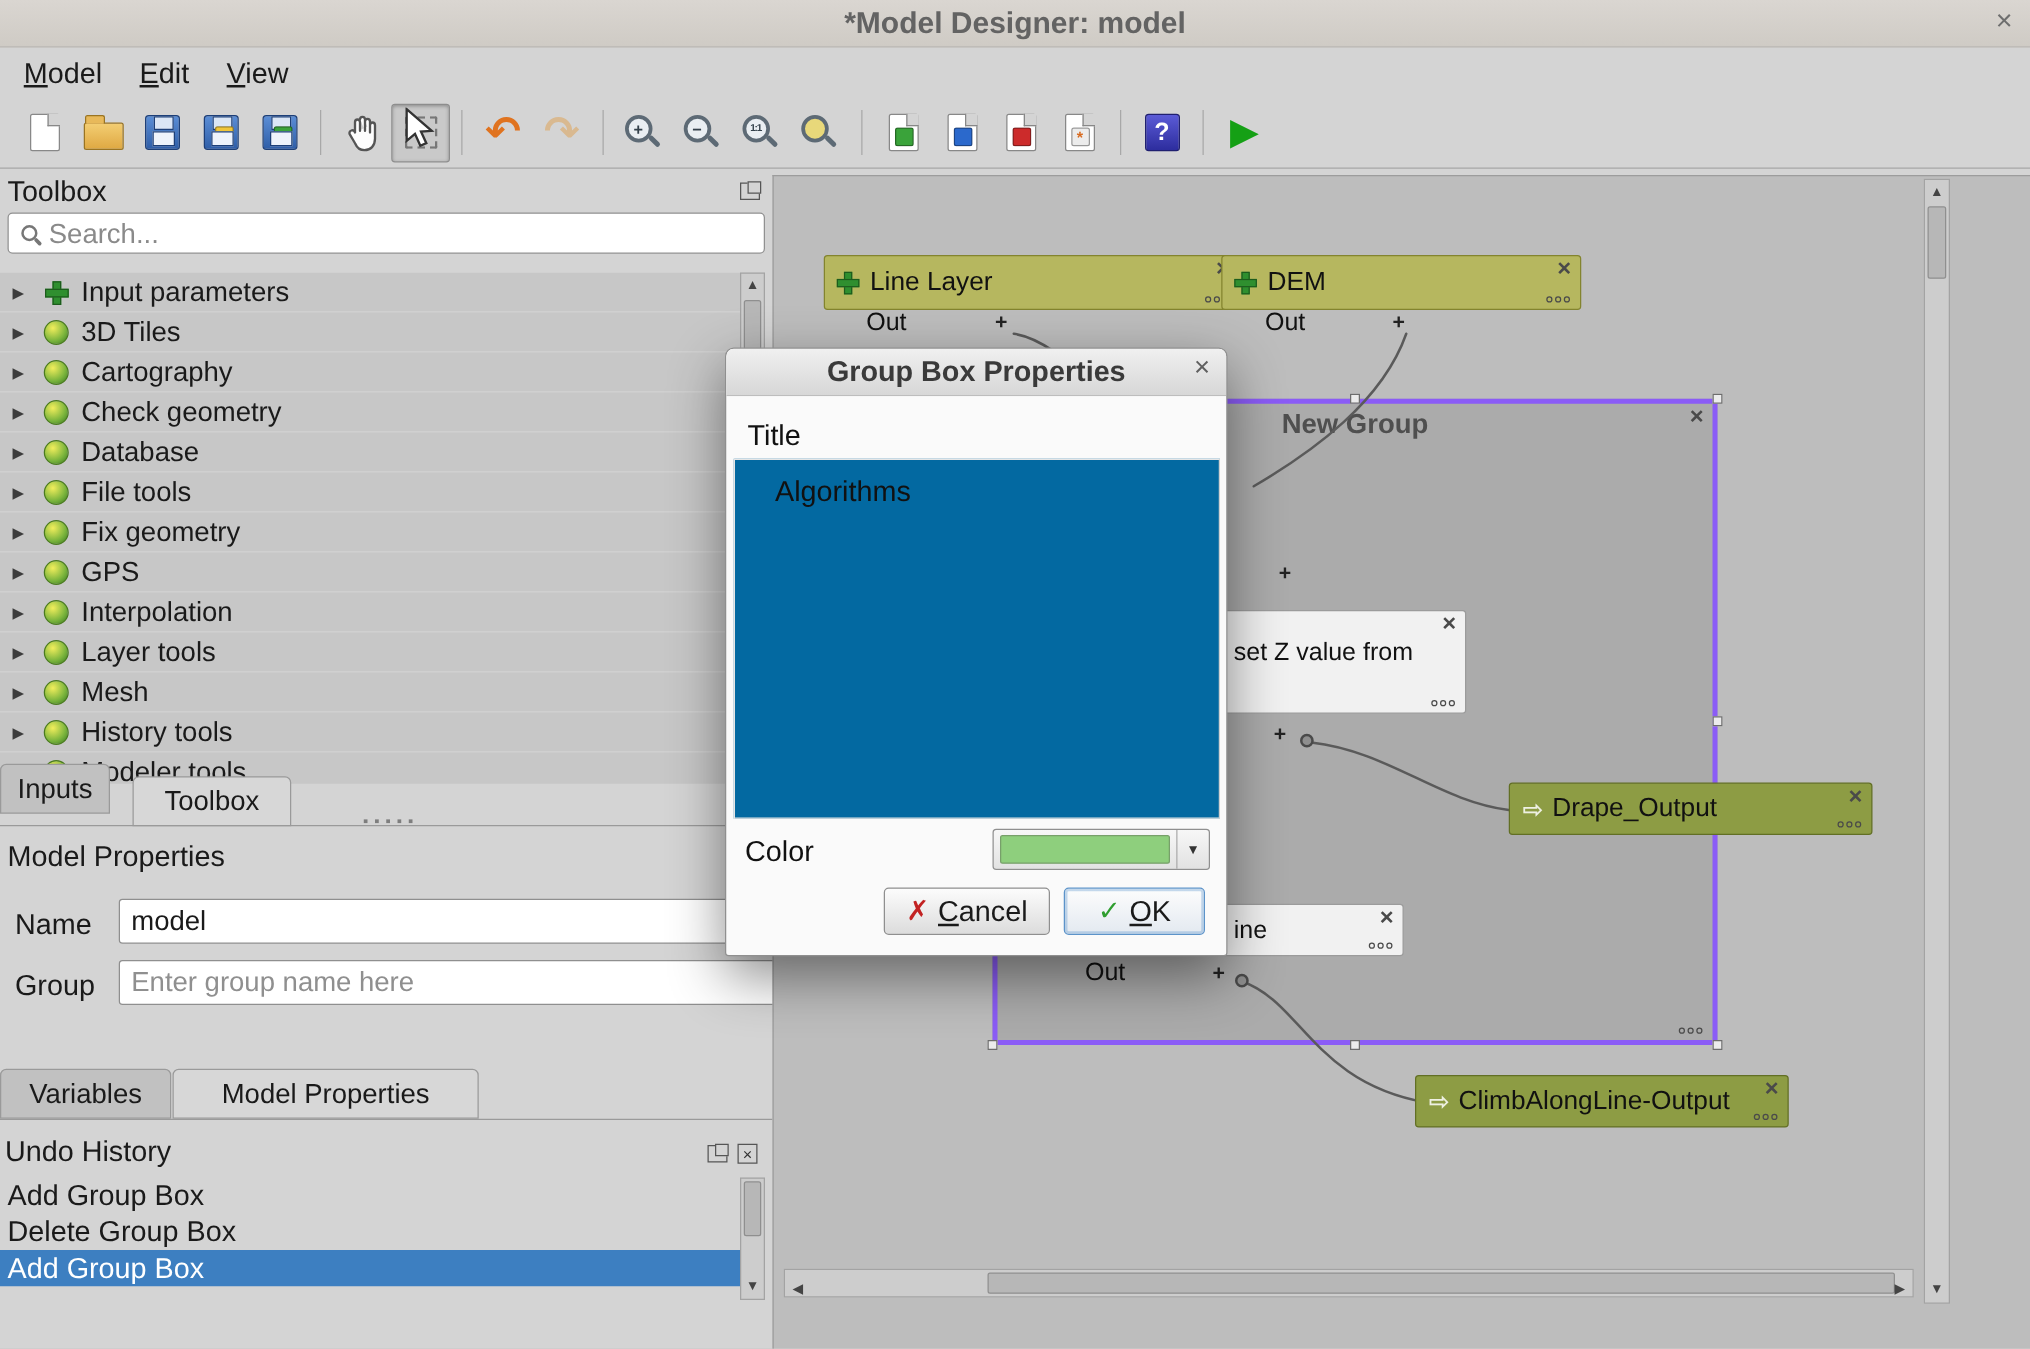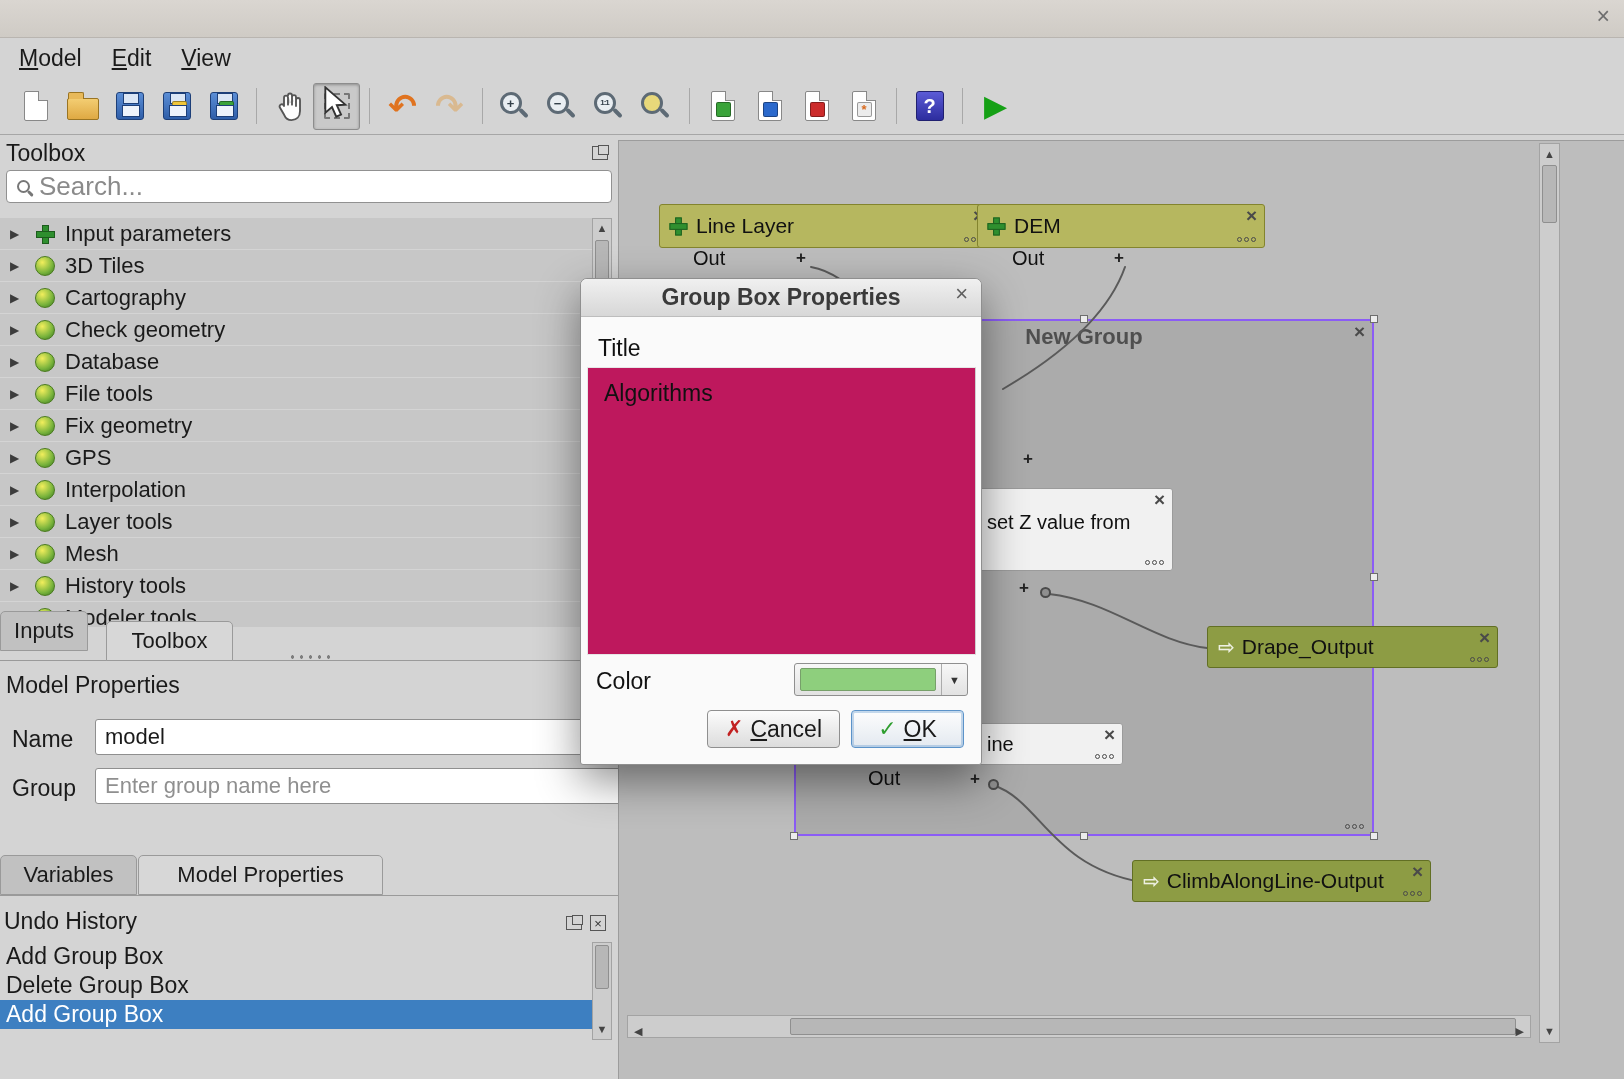--- a/index.html
+++ b/index.html
@@ -38,21 +38,21 @@
   .i-mag .sym.small{font-size:8px;letter-spacing:-1px}
   .mouse-cursor{position:absolute;z-index:60}
 
   
   .left-panel{position:absolute;left:0;top:140px;width:618px;height:939px}
   .panel-title{position:absolute;font-size:23px;color:#1a1a1a}
   .float-icon{position:absolute;width:16px;height:14px;border:1px solid #555}
   .float-icon::after{content:"";position:absolute;right:-2px;top:-2px;width:9px;height:8px;border:1px solid #555;background:#d4d4d4}
   .closebox-icon{position:absolute;width:16px;height:16px;border:1px solid #555;display:flex;align-items:center;justify-content:center;font-size:13px;color:#333;line-height:1}
   .search-box{position:absolute;left:6px;top:30px;width:606px;height:33px;background:#fff;border:1px solid #919191;border-radius:4px;display:flex;align-items:center;padding:0 10px;gap:9px}
-  .search-box input{border:none;outline:none;font-size:26px;width:100%;background:transparent;color:#222;font-family:inherit}
+  .search-box input{border:none;outline:none;font-size:22px;width:100%;background:transparent;color:#222;font-family:inherit}
   .search-box input::placeholder{color:#8a8a8a}
   .i-search{width:13px;height:13px;border:2.5px solid #777;border-radius:50%;position:relative;flex:none}
   .i-search::after{content:"";position:absolute;width:7px;height:2.5px;background:#777;transform:rotate(45deg);right:-6px;bottom:-3px;border-radius:2px}
   .tree{position:absolute;left:0;top:78px;width:592px;height:409px;overflow:hidden}
   .tree-row{height:32px;display:flex;align-items:center;gap:10px;padding-left:10px;background:#c7c7c7;border-bottom:1px solid #d4d4d4;font-size:22px}
   .tri{color:#3c3c3c;font-size:12px;width:15px;flex:none;line-height:1}
   .q-ball{width:20px;height:20px;border-radius:50%;background:radial-gradient(circle at 35% 30%,#f2ee5c,#7ab43c 60%,#35751f);border:1px solid #4a7a1f;flex:none}
   .plus-ic{width:20px;height:20px;position:relative;flex:none}
   .plus-ic::before{content:"";position:absolute;left:7px;top:1px;width:5px;height:17px;background:#2f8f2f;border:1px solid #1d5c1d}
   .plus-ic::after{content:"";position:absolute;left:1px;top:7px;width:17px;height:5px;background:#2f8f2f;border:1px solid #1d5c1d}
@@ -67,21 +67,21 @@
   .flabel{position:absolute;font-size:23px;color:#1a1a1a}
   .field{position:absolute;background:#fff;border:1px solid #8f8f8f;border-radius:3px;font-size:22px;padding:0 9px;color:#1a1a1a;outline:none;font-family:inherit}
   .field::placeholder{color:#8f8f8f}
   .undo-row{position:absolute;left:0;width:592px;height:29px;display:flex;align-items:center;padding-left:6px;font-size:23px}
   .undo-row.selected{color:#fff}
 
   
   .canvas{position:absolute;left:618px;top:140px;width:1006px;height:939px;border-left:1px solid #9c9c9c;border-top:1px solid #9c9c9c;overflow:hidden}
   .wires{position:absolute;left:0;top:0}
   .wires path{fill:none;stroke:#5a5a5a;stroke-width:2;stroke-linecap:round}
-  .group-box{position:absolute;background:rgba(158,158,158,.6);border:2px solid #8b5cf6}
+  .group-box{position:absolute;background:rgba(158,158,158,.6);border:4px solid #8b5cf6}
   .group-title{position:absolute;top:3px;left:0;width:100%;text-align:center;font-weight:bold;font-size:22px;color:#4f4f4f}
   .handle{position:absolute;width:8px;height:8px;background:#ececec;border:1px solid #6d6d6d}
   .node{position:absolute;border-radius:3px;display:flex;align-items:center;font-size:21px;color:#111}
   .node-input{border:1px solid #83842e}
   .node-output{border:1px solid #626f24}
   .node-alg{border:1px solid #9b9b9b}
   .node .del,.g-del{position:absolute;right:7px;top:1px;color:#4a4a4a;font-size:19px;font-weight:bold;line-height:1}
   .dots{position:absolute;right:8px;bottom:5px;display:flex;gap:2px}
   .dots i{width:5px;height:5px;border:1px solid #4a4a4a;border-radius:50%;display:block}
   .n-plus{transform:scale(.95);margin:0 8px}
@@ -90,35 +90,36 @@
   .c-plus{position:absolute;font-size:17px;font-weight:bold;color:#222}
   .c-ring{position:absolute;width:11px;height:11px;border:2px solid #4a4a4a;border-radius:50%;background:#8f8f8f}
   .nlabel{white-space:nowrap}
 
   
   .dialog{position:absolute;left:580px;top:278px;width:402px;height:487px;background:#fafafa;border:1px solid #8f8f8f;border-radius:7px 7px 3px 3px;box-shadow:0 16px 44px rgba(0,0,0,.45);z-index:30}
   .dialog-titlebar{height:38px;background:linear-gradient(#f0f0f0,#d7d7d7);border-bottom:1px solid #bdbdbd;border-radius:6px 6px 0 0;display:flex;align-items:center;justify-content:center;position:relative}
   .dialog-title{font-weight:bold;font-size:23px;color:#3a3a3a}
   .dialog-close{position:absolute;right:13px;top:4px;font-size:22px;color:#5f5f5f;line-height:1}
   .dlg-label{position:absolute;font-size:23px;color:#111}
-  .dlg-text{position:absolute;left:6px;top:88px;width:389px;height:288px;background:#be185d;border:1px solid #e6e6e6;border-right:1px solid #cfcfcf;font-size:23px;padding:12px 16px;resize:none;outline:none;font-family:inherit;color:#111}
+  .dlg-text{position:absolute;left:6px;top:88px;width:389px;height:288px;background:#0369a1;border:1px solid #e6e6e6;border-right:1px solid #cfcfcf;font-size:23px;padding:12px 32px;resize:none;outline:none;font-family:inherit;color:#111}
   .combo{position:absolute;left:213px;top:384px;width:174px;height:33px;border:1px solid #8f8f8f;border-radius:3px;background:linear-gradient(#f7f7f7,#e2e2e2);display:flex;align-items:center}
   .combo .swatch{flex:1;height:23px;margin:0 5px;border:1px solid #77a06a;border-radius:2px}
   .combo .dd{width:26px;height:100%;border-left:1px solid #ababab;display:flex;align-items:center;justify-content:center;font-size:11px;color:#333}
   .dlg-btn{position:absolute;height:38px;border:1px solid #8f8f8f;border-radius:4px;background:linear-gradient(#fcfcfc,#dcdcdc);display:flex;align-items:center;justify-content:center;gap:7px;font-size:23px}
   .dlg-btn .blabel{display:inline-block}
   .dlg-btn .blabel::first-letter{text-decoration:underline}
   .dlg-btn.focused{border:1px solid #5c93c9;box-shadow:inset 0 0 0 2px rgba(110,160,210,.4);background:linear-gradient(#fdfdfd,#e3e9f0)}
   .bi-cancel{color:#c22222;font-weight:bold;font-size:22px}
   .bi-ok{color:#2f9e2f;font-weight:bold;font-size:22px}
 </style>
 </head>
 <body>
 
 <div class="titlebar">
+  <span class="title">*Model Designer: model</span>
   <span class="tclose">×</span>
 </div>
 
 <div class="menubar">
   <span class="menu-item">Model</span>
   <span class="menu-item">Edit</span>
   <span class="menu-item">View</span>
 </div>
 
 <div class="toolbar">

